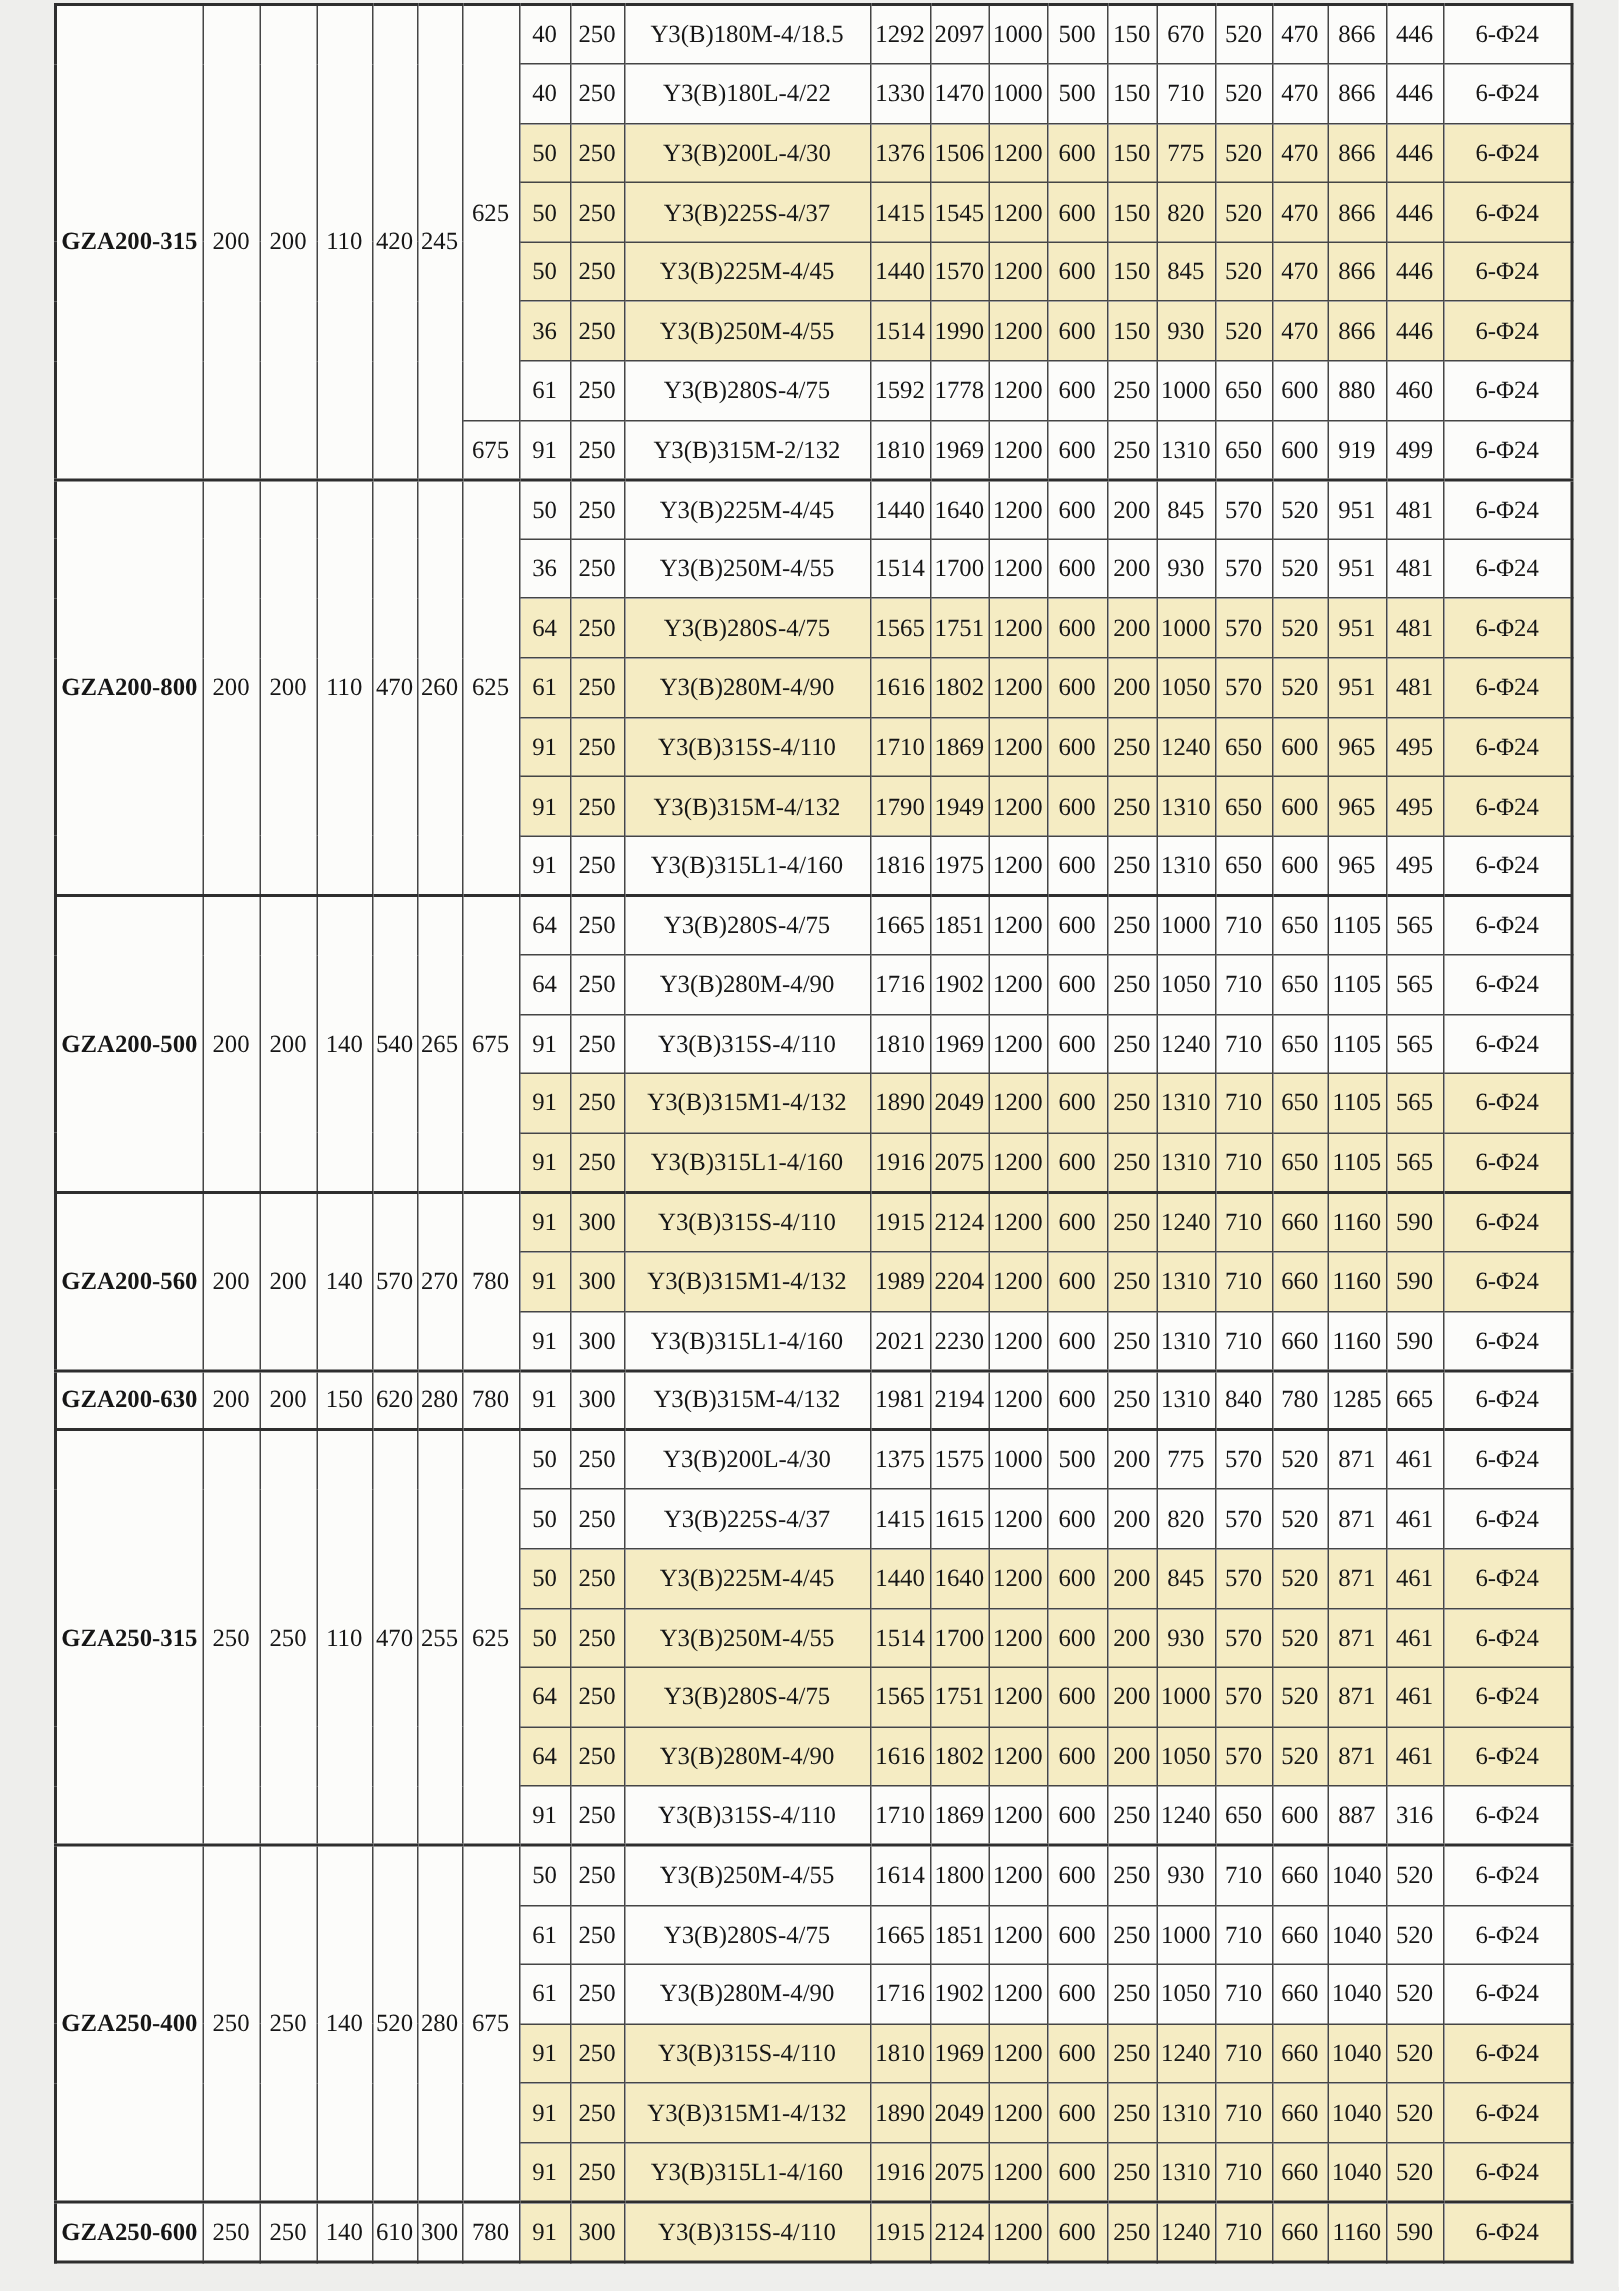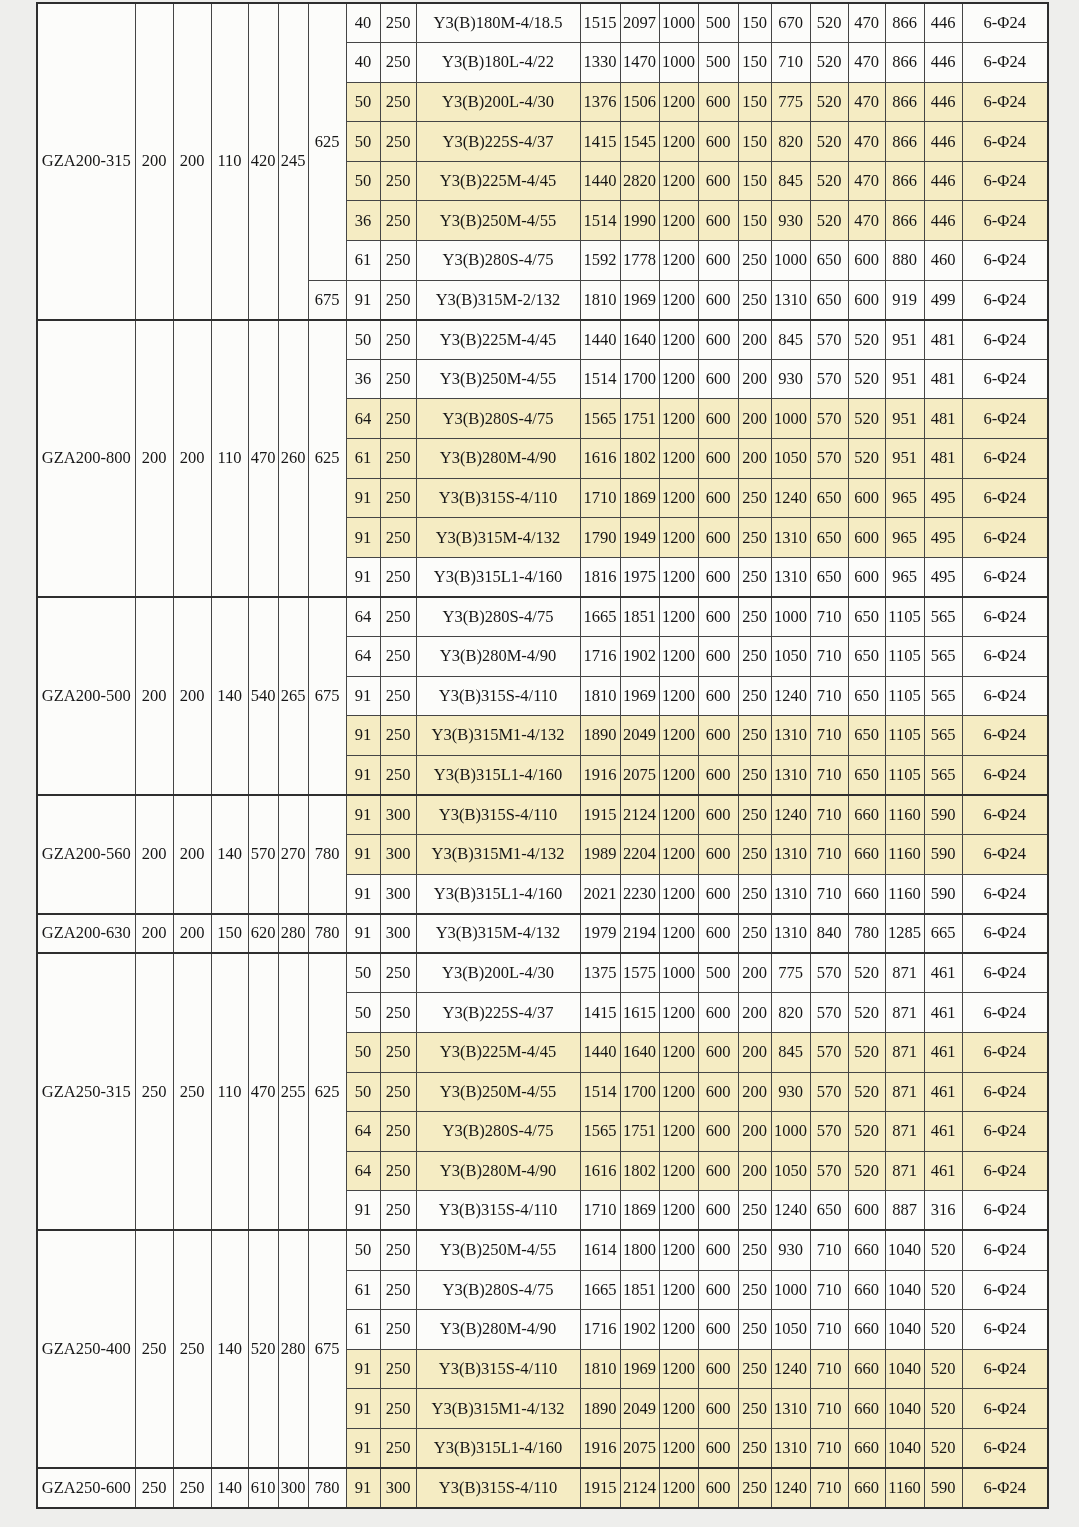--- a/index.html
+++ b/index.html
@@ -24,21 +24,21 @@
     padding:0;
     font-size:16.5px;
     color:#161616;
     white-space:nowrap;
     overflow:hidden;
   }
   table.spec tr{height:39.6px;}
   table.spec tr.gs td{border-top:2px solid #2e2e2e;}
   table.spec{border:2px solid #2e2e2e;}
   td.hl{background:#f5ecc3;}
-  td.model{font-size:16px;}
+  td.model{font-size:16px;font-weight:bold;}
 </style>
 </head>
 <body>
 
 <div class="page">
   <table class="spec">
     <colgroup>
       <col style="width:98px">
         <col style="width:38px">
         <col style="width:38px">
@@ -66,21 +66,21 @@
           <td class="model" rowspan="8">GZA200-315</td>
           <td rowspan="8">200</td>
           <td rowspan="8">200</td>
           <td rowspan="8">110</td>
           <td rowspan="8">420</td>
           <td rowspan="8">245</td>
           <td rowspan="7">625</td>
           <td>40</td>
           <td>250</td>
           <td>Y3(B)180M-4/18.5</td>
-          <td>1515</td>
+          <td>1292</td>
           <td>2097</td>
           <td>1000</td>
           <td>500</td>
           <td>150</td>
           <td>670</td>
           <td>520</td>
           <td>470</td>
           <td>866</td>
           <td>446</td>
           <td>6-Φ24</td>
@@ -131,21 +131,21 @@
           <td class="hl">470</td>
           <td class="hl">866</td>
           <td class="hl">446</td>
           <td class="hl">6-Φ24</td>
         </tr>
         <tr>
           <td class="hl">50</td>
           <td class="hl">250</td>
           <td class="hl">Y3(B)225M-4/45</td>
           <td class="hl">1440</td>
-          <td class="hl">2820</td>
+          <td class="hl">1570</td>
           <td class="hl">1200</td>
           <td class="hl">600</td>
           <td class="hl">150</td>
           <td class="hl">845</td>
           <td class="hl">520</td>
           <td class="hl">470</td>
           <td class="hl">866</td>
           <td class="hl">446</td>
           <td class="hl">6-Φ24</td>
         </tr>
@@ -463,21 +463,21 @@
           <td class="model">GZA200-630</td>
           <td>200</td>
           <td>200</td>
           <td>150</td>
           <td>620</td>
           <td>280</td>
           <td>780</td>
           <td>91</td>
           <td>300</td>
           <td>Y3(B)315M-4/132</td>
-          <td>1979</td>
+          <td>1981</td>
           <td>2194</td>
           <td>1200</td>
           <td>600</td>
           <td>250</td>
           <td>1310</td>
           <td>840</td>
           <td>780</td>
           <td>1285</td>
           <td>665</td>
           <td>6-Φ24</td>

